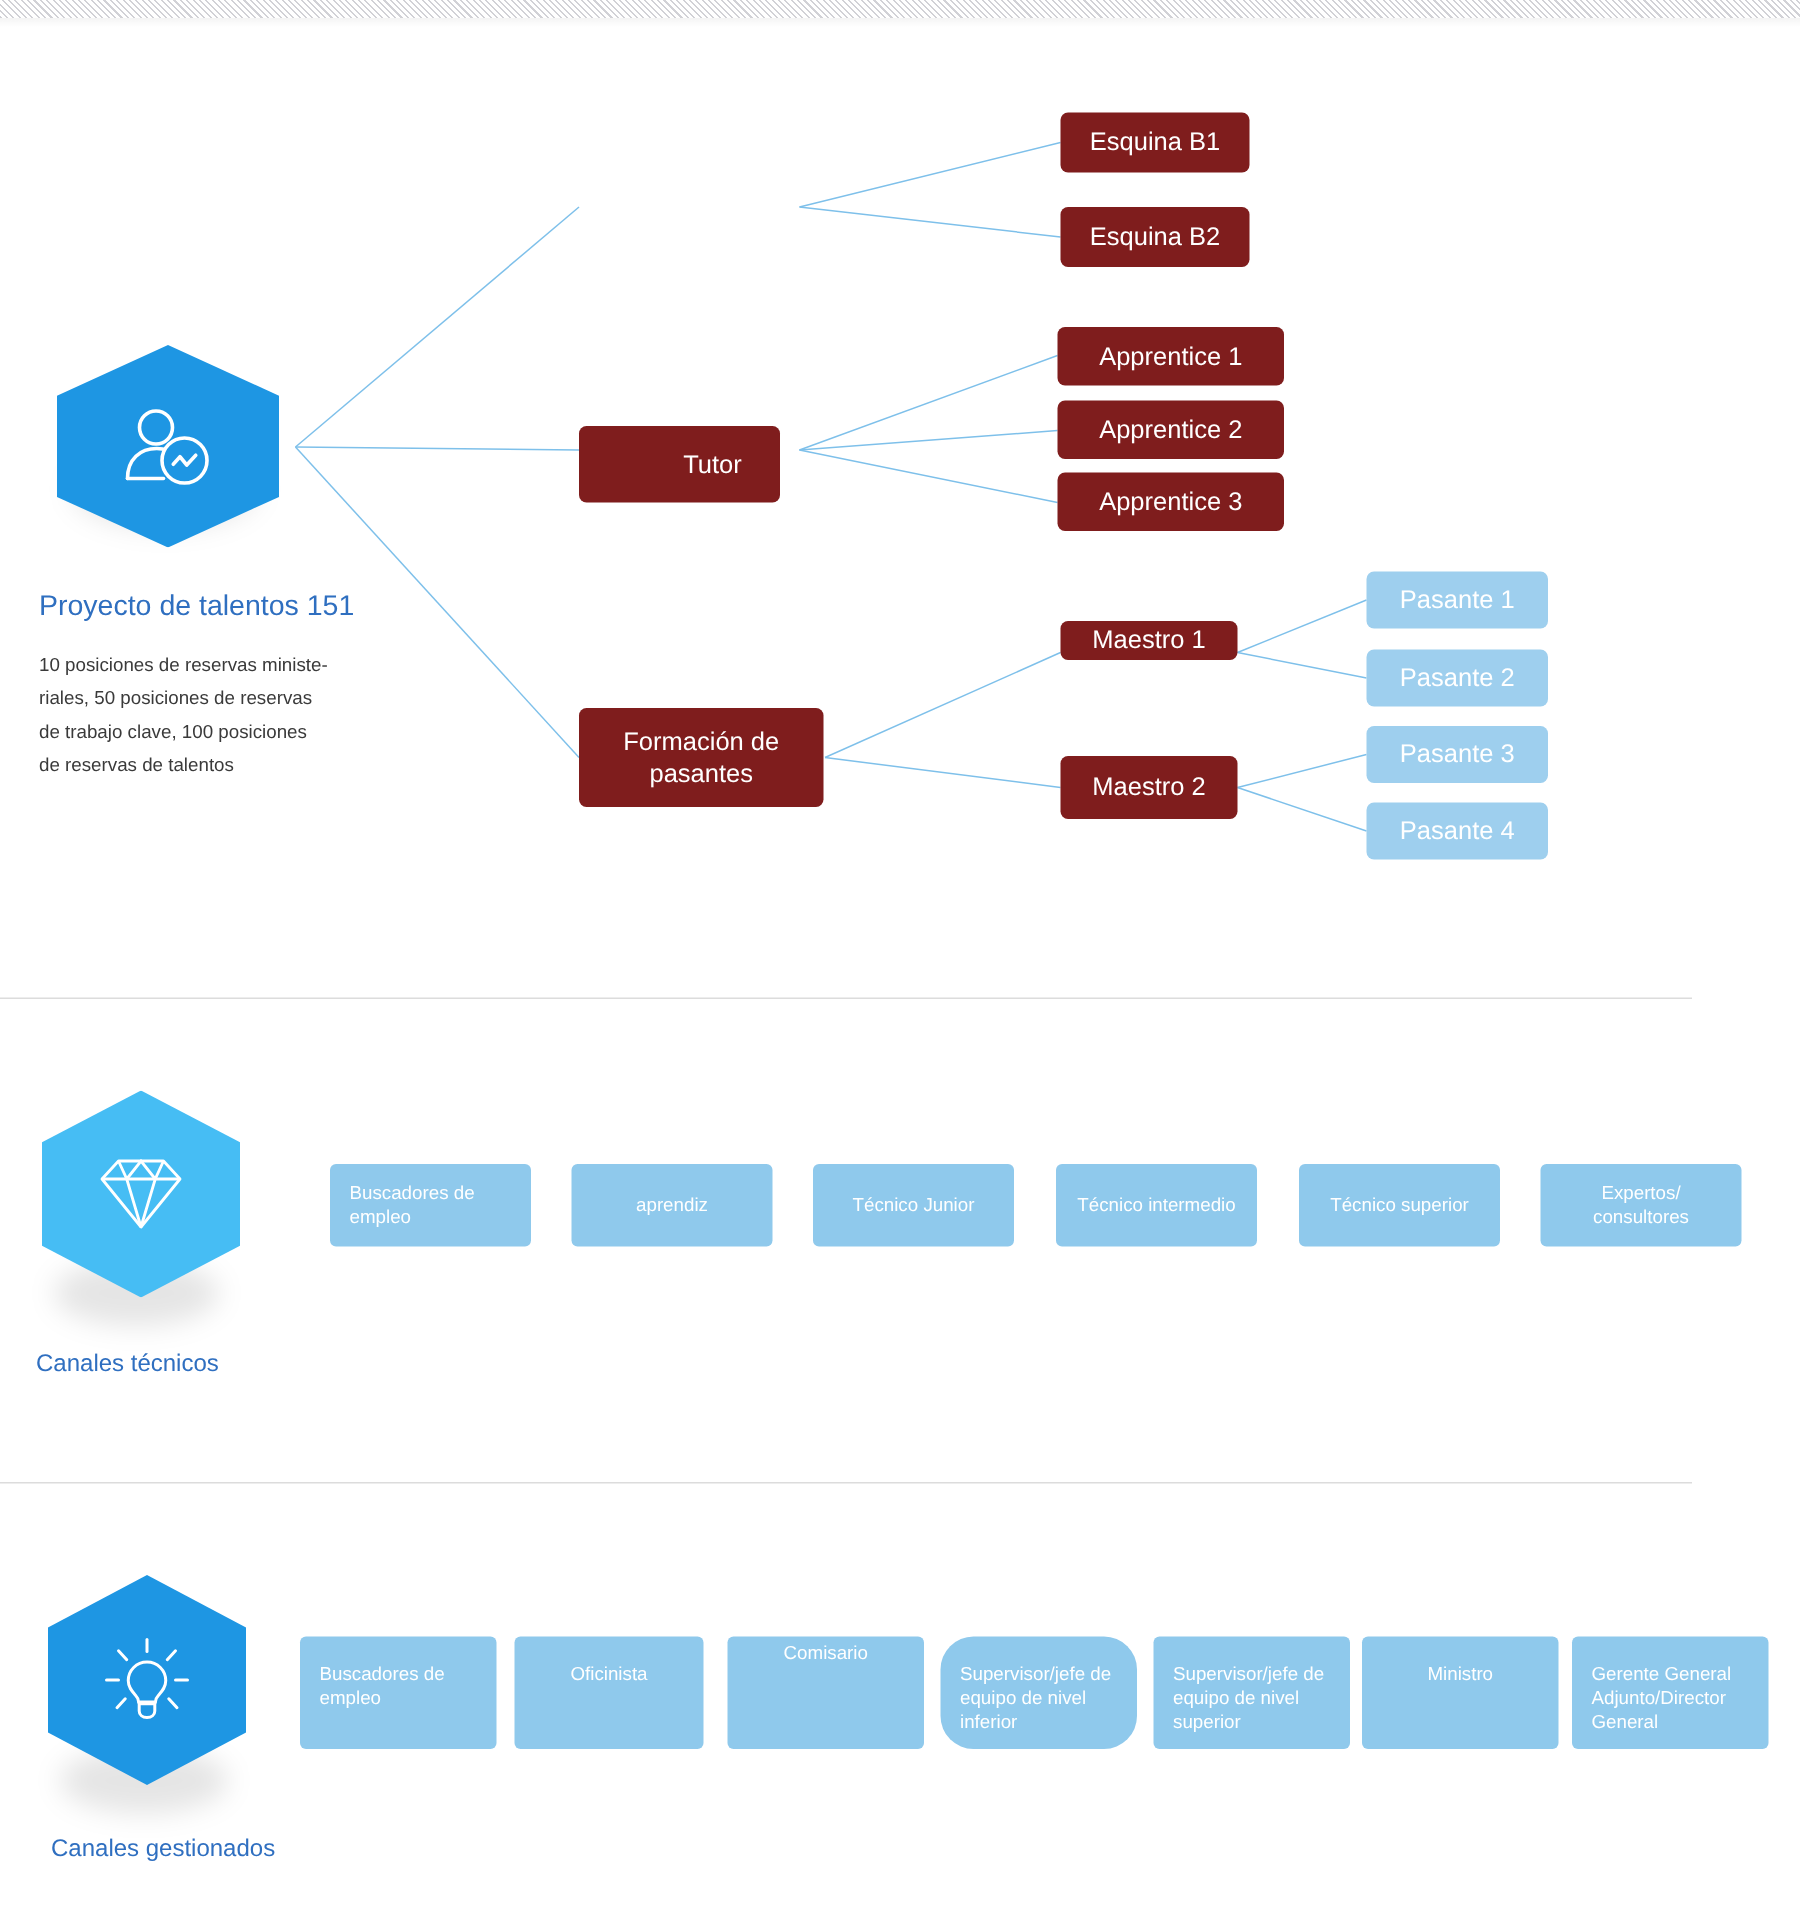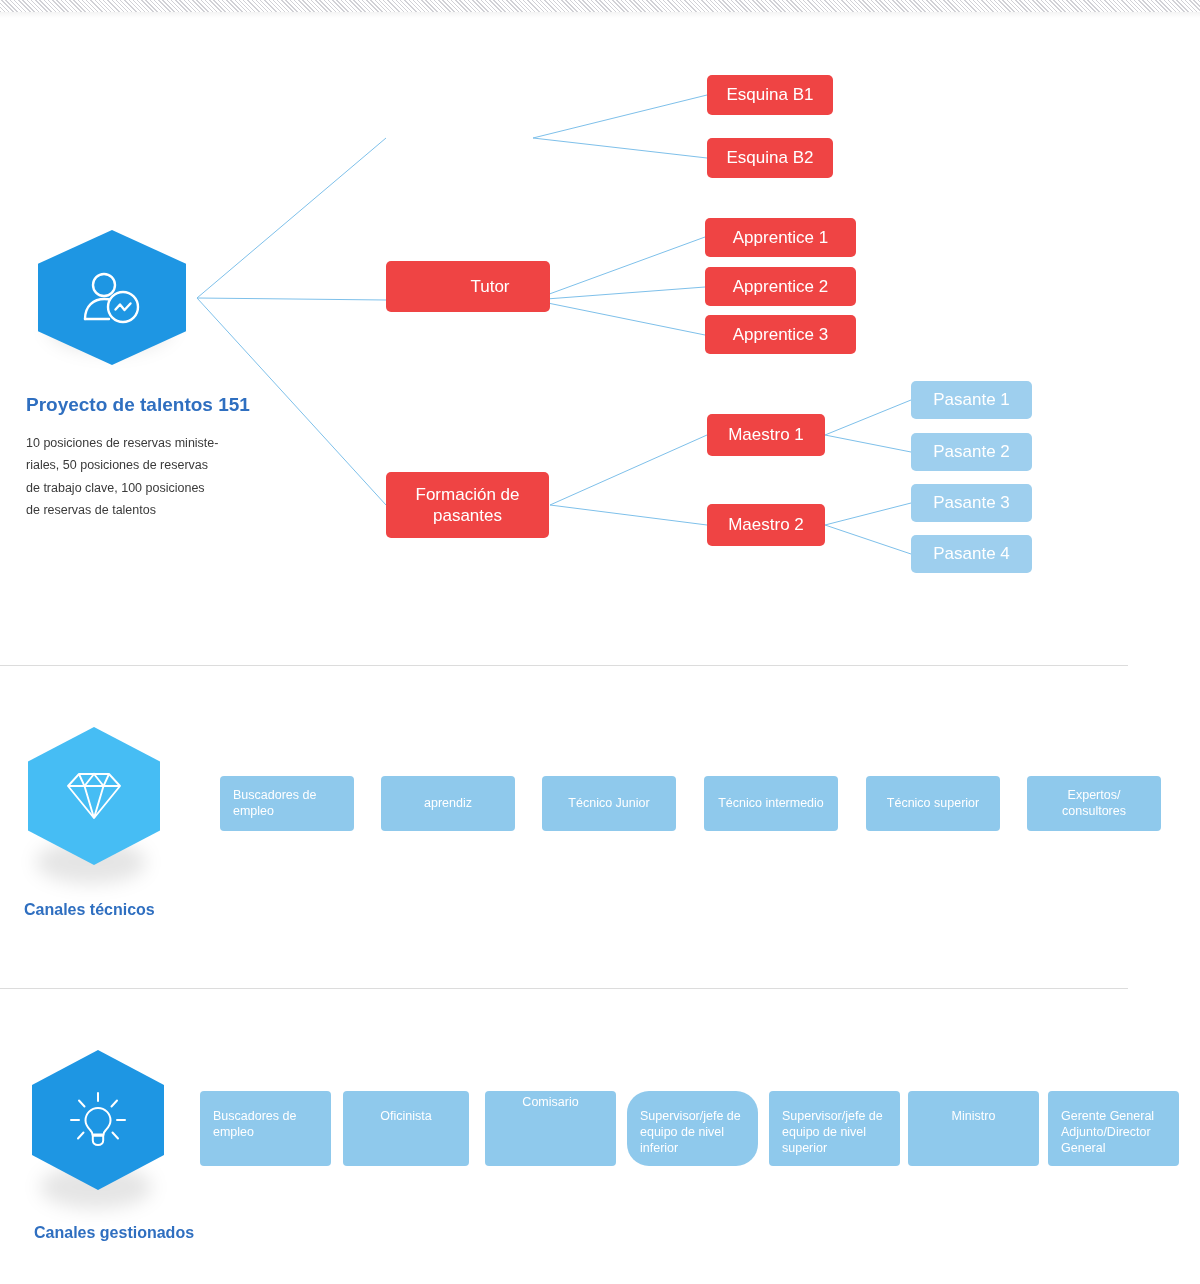--- a/index.html
+++ b/index.html
@@ -46,30 +46,30 @@
   
   .node{
     position:absolute;
     border-radius:5px;
     display:flex;align-items:center;justify-content:center;
     text-align:center;
     color:#ffffff;
     box-sizing:border-box;
     line-height:1.26;
   }
-  .node.dark{background:#ef4444;}
+  .node.dark{background:#7f1d1d;}
   .node.light{background:#9ecfee;}
   .node.s2{background:#8fc9ec;border-radius:4px;text-align:left;justify-content:flex-start;}
   .node.s3{background:#8fc9ec;border-radius:4px;text-align:left;justify-content:flex-start;align-items:flex-start;}
 
   
   .title-blue{
     position:absolute;
     color:#2f6fc0;
-    font-weight:700;
+    font-weight:400;
     white-space:nowrap;
   }
   .body-text{
     position:absolute;
     color:#3a3a3a;
     font-size:12.5px;
     line-height:1.78;
   }
 
   svg.links{position:absolute;left:0;top:0;width:1200px;height:660px;pointer-events:none;}
@@ -120,32 +120,32 @@
   <div class="title-blue" style="left:26px;top:394px;font-size:19px;">Proyecto de talentos 151</div>
 
   <div class="body-text" style="left:26px;top:432px;width:260px;">
     <div>10 posiciones de reservas ministe-</div>
     <div>riales, 50 posiciones de reservas</div>
     <div>de trabajo clave, 100 posiciones</div>
     <div>de reservas de talentos</div>
   </div>
 
 
-  <div class="node dark" style="left:386px;top:261px;width:164px;height:51px;font-size:17px;padding-left:44px;">Tutor</div>
+  <div class="node dark" style="left:386px;top:284px;width:134px;height:51px;font-size:17px;padding-left:44px;">Tutor</div>
 
   <div class="node dark" style="left:386px;top:472px;width:163px;height:66px;font-size:17px;padding:0 14px;">Formación de pasantes</div>
 
   <div class="node dark" style="left:707px;top:75px;width:126px;height:40px;font-size:17px;">Esquina B1</div>
   <div class="node dark" style="left:707px;top:138px;width:126px;height:40px;font-size:17px;">Esquina B2</div>
 
   <div class="node dark" style="left:705px;top:218px;width:151px;height:39px;font-size:17px;">Apprentice 1</div>
   <div class="node dark" style="left:705px;top:267px;width:151px;height:39px;font-size:17px;">Apprentice 2</div>
   <div class="node dark" style="left:705px;top:315px;width:151px;height:39px;font-size:17px;">Apprentice 3</div>
 
-  <div class="node dark" style="left:707px;top:414px;width:118px;height:42px;font-size:17px;">Maestro 1</div>
+  <div class="node dark" style="left:707px;top:414px;width:118px;height:26px;font-size:17px;">Maestro 1</div>
   <div class="node dark" style="left:707px;top:504px;width:118px;height:42px;font-size:17px;">Maestro 2</div>
 
   <div class="node light" style="left:911px;top:381px;width:121px;height:38px;font-size:17px;">Pasante 1</div>
   <div class="node light" style="left:911px;top:433px;width:121px;height:38px;font-size:17px;">Pasante 2</div>
   <div class="node light" style="left:911px;top:484px;width:121px;height:38px;font-size:17px;">Pasante 3</div>
   <div class="node light" style="left:911px;top:535px;width:121px;height:38px;font-size:17px;">Pasante 4</div>
 
   <div class="sep" style="left:0;top:665px;width:1128px;"></div>
 
   <div class="hex-shadow" style="left:36px;top:840px;width:110px;height:44px;"></div>

